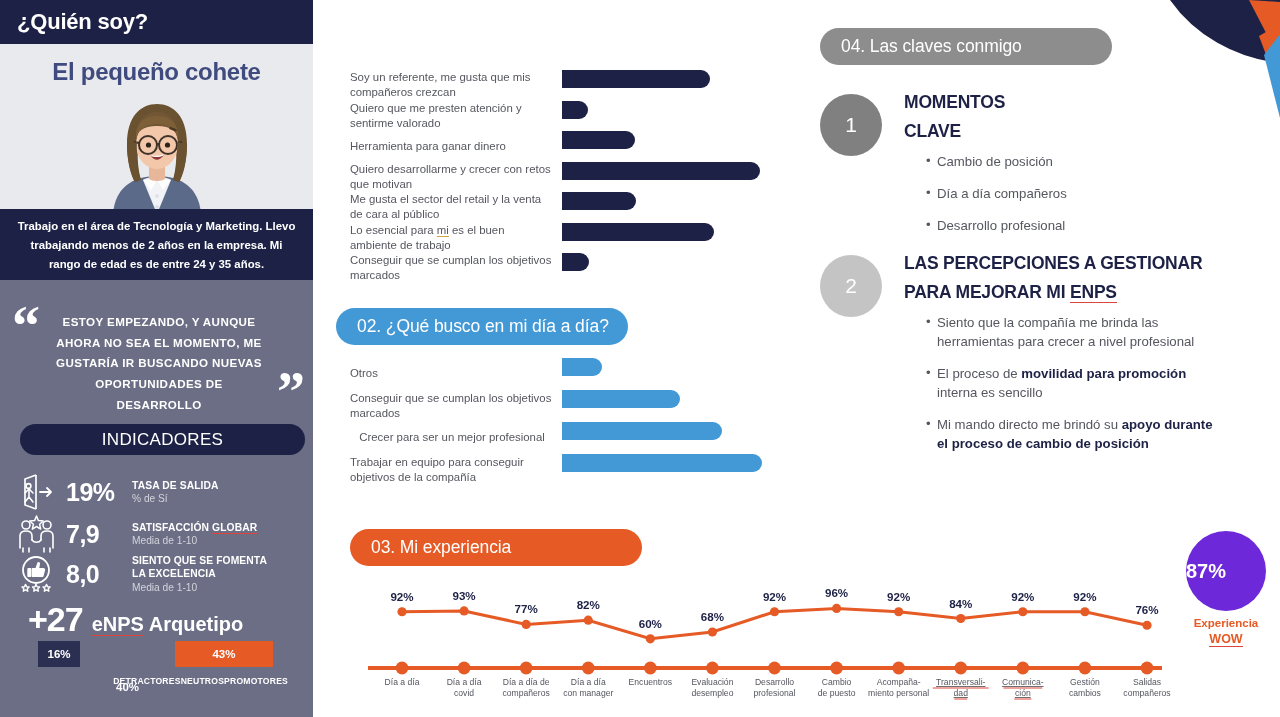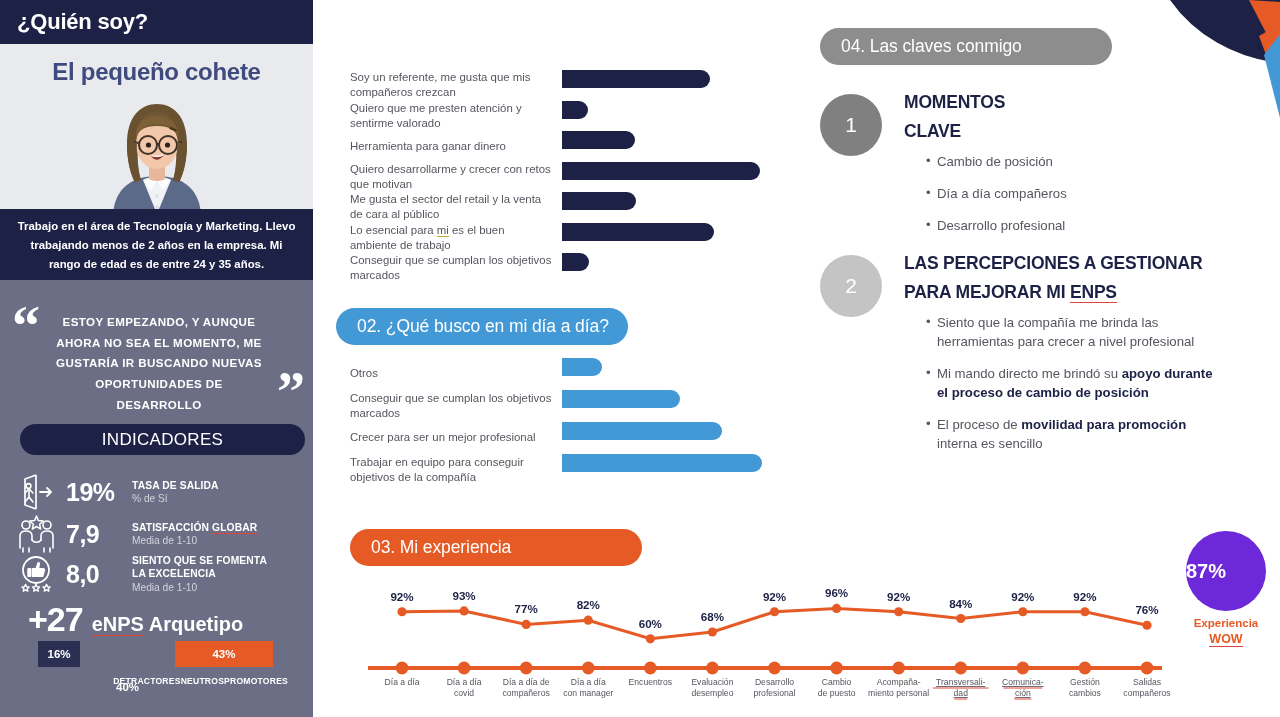--- a/index.html
+++ b/index.html
@@ -480,21 +480,21 @@
         <div class="bar-track">
           <div class="bar" style="background: rgb(67, 152, 214); width: 40px;"></div>
         </div>
       </div>
       <div class="bar-row" style="height: 32px;">
         <div class="bar-label">Conseguir que se cumplan los objetivos marcados</div>
         <div class="bar-track">
           <div class="bar" style="background: rgb(67, 152, 214); width: 118px;"></div>
         </div>
       </div>
-      <div class="bar-row" style="height: 32px;">
+      <div class="bar-row" style="height: 32px; text-align: center;">
         <div class="bar-label">Crecer para ser un mejor profesional</div>
         <div class="bar-track">
           <div class="bar" style="background: rgb(67, 152, 214); width: 160px;"></div>
         </div>
       </div>
       <div class="bar-row" style="height: 32px;">
         <div class="bar-label">Trabajar en equipo para conseguir objetivos de la compañía</div>
         <div class="bar-track">
           <div class="bar" style="background: rgb(67, 152, 214); width: 200px;"></div>
         </div>
@@ -592,20 +592,20 @@
           </ul>
         </div>
       </div>
       <div class="clave-block" style="margin-bottom: 0px;">
         <div class="clave-circle" style="background: rgb(196, 196, 196); top: 6px;">2</div>
         <div class="clave-body">
           <div class="clave-title">LAS PERCEPCIONES A GESTIONAR</div>
           <div class="clave-title"><span>PARA MEJORAR MI </span><span class="ul-red">ENPS</span></div>
           <ul class="clave-list">
             <li>Siento que la compañía me brinda las herramientas para crecer a nivel profesional</li>
+            <li>El proceso de <b>movilidad para promoción</b> interna es sencillo</li>
             <li>Mi mando directo me brindó su <b>apoyo durante el proceso de cambio de posición</b></li>
-            <li>El proceso de <b>movilidad para promoción</b> interna es sencillo</li>
           </ul>
         </div>
       </div>
     </div>
 
 </div>
 
 </body></html>

